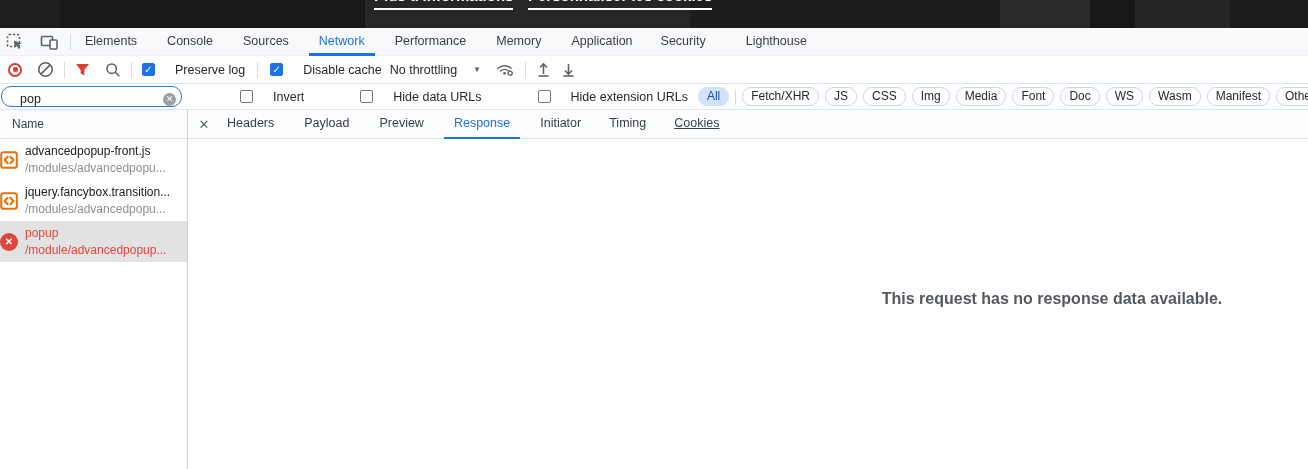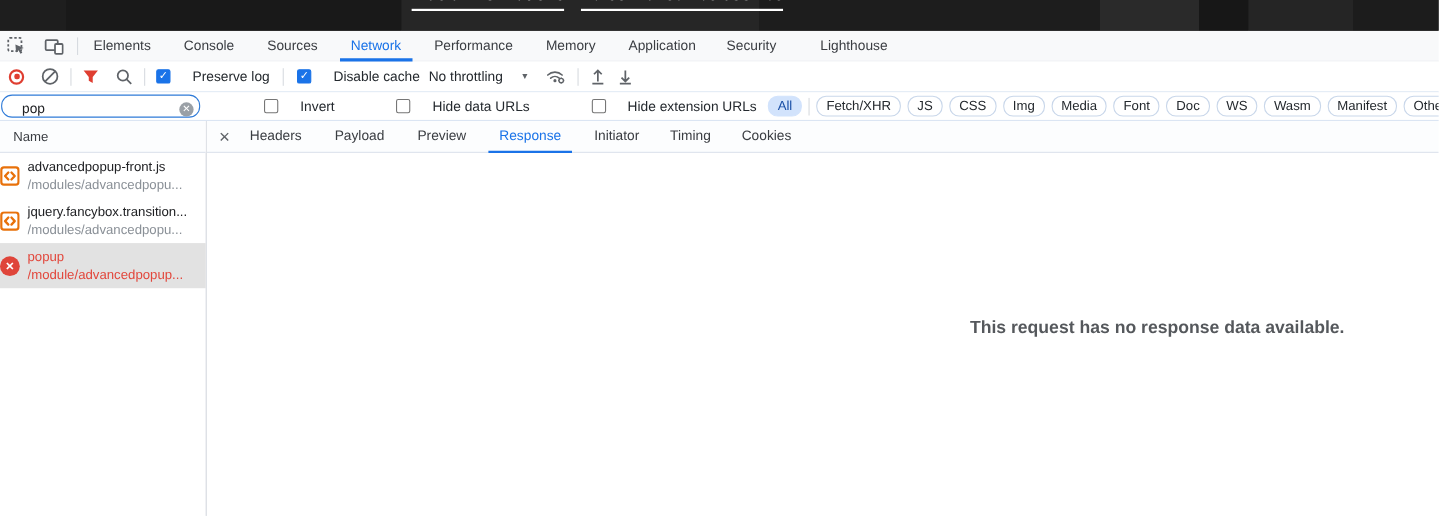--- a/index.html
+++ b/index.html
@@ -269,17 +269,17 @@
 
   <div class="right-panel">
     <div class="detail-tabs">
       <span class="close-btn">✕</span>
       <span class="dtab">Headers</span>
       <span class="dtab" style="margin-left:10px;">Payload</span>
       <span class="dtab" style="margin-left:10px;">Preview</span>
       <span class="dtab active" style="margin-left:10px;">Response</span>
       <span class="dtab" style="margin-left:10px;">Initiator</span>
       <span class="dtab" style="margin-left:8px;">Timing</span>
-      <span class="dtab" style="margin-left:8px;">Cookies</span>
+      <span class="dtab" style="margin-left:8px;text-decoration:underline;">Cookies</span>
     </div>
     <div class="empty-msg">This request has no response data available.</div>
   </div>
 </div>
 
 </body></html>

